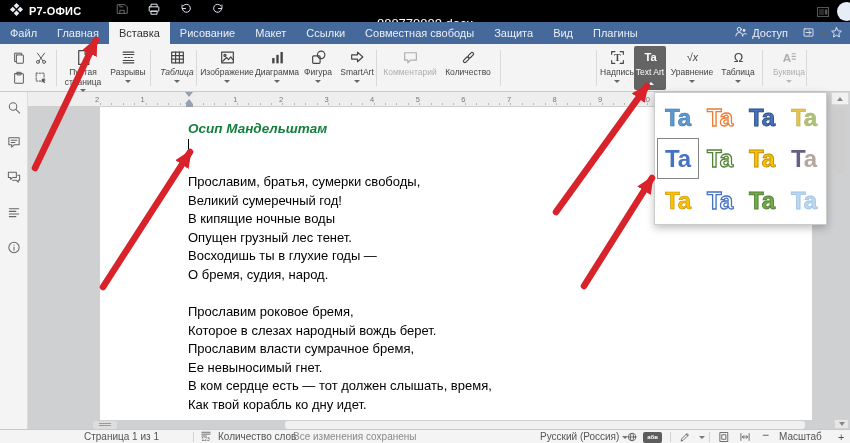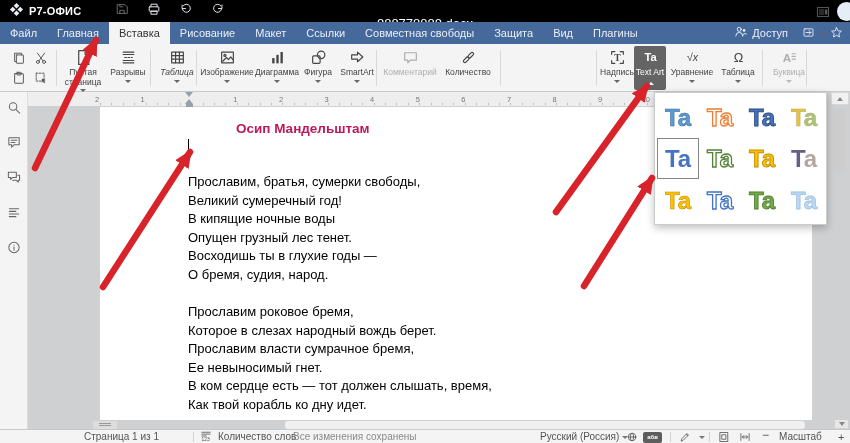--- a/index.html
+++ b/index.html
@@ -46,21 +46,21 @@
   .ruler { position:absolute; left:0; top:0; width:790px; height:15px; background:#eeeeee; border-bottom:1px solid #cfcfcf; }
   .ruler .num { position:absolute; top:3px; font-size:7.5px; color:#777; transform:translateX(-50%); }
   .ruler .ticks { position:absolute; left:72px; right:10px; top:11px; height:2px;
      background-image:repeating-linear-gradient(90deg,#b9b9b9 0 1px,transparent 1px 11.4px); }
   .ind-top { position:absolute; left:157px; top:0; width:0; height:0; border-left:4px solid transparent; border-right:4px solid transparent; border-top:5px solid #98a0ae; }
   .ind-bot { position:absolute; left:157px; top:7px; width:0; height:0; border-left:4px solid transparent; border-right:4px solid transparent; border-bottom:5px solid #98a0ae; }
   .ind-box { position:absolute; left:158px; top:12px; width:7px; height:3px; background:#98a0ae; }
   .ind-right { position:absolute; left:750px; top:7px; width:0; height:0; border-left:4px solid transparent; border-right:4px solid transparent; border-bottom:5px solid #98a0ae; }
 
   .page { position:absolute; left:72px; top:15px; width:712px; height:313px; background:#ffffff; overflow:hidden; }
-  .doc-author { position:absolute; left:88px; top:14px; font-size:13.5px; font-weight:bold; color:#be185d;margin-left:48px; }
+  .doc-author { position:absolute; left:88px; top:14px; font-size:13.5px; font-weight:bold; font-style:italic; color:#15803d; }
   .caret-line { position:absolute; left:88px; top:32px; width:1.3px; height:16px; background:#000; }
   .stanza { position:absolute; left:88px; font-size:13px; line-height:18.6px; color:#000; }
   .stanza-1 { top:66px; } .stanza-2 { top:196px; }
 
   
   .vscroll-up { position:absolute; left:803px; top:0; width:18px; height:13px; background:#f1f1f1; border:1px solid #d9d9d9; display:flex; align-items:center; justify-content:center; }
   .vscroll-thumb { position:absolute; left:806px; top:16px; width:12px; height:66px; background:#cdcdcd; border-radius:6px; }
   .arr-up { width:0; height:0; border-left:3.5px solid transparent; border-right:3.5px solid transparent; border-bottom:4px solid #888; }
   .arr-down { width:0; height:0; border-left:3.5px solid transparent; border-right:3.5px solid transparent; border-top:4px solid #888; }
   .hstrip-ctl { position:absolute; left:65px; top:329px; width:24px; height:8px; background:#dddddd; border-radius:2px; display:flex; align-items:center; justify-content:center; }

